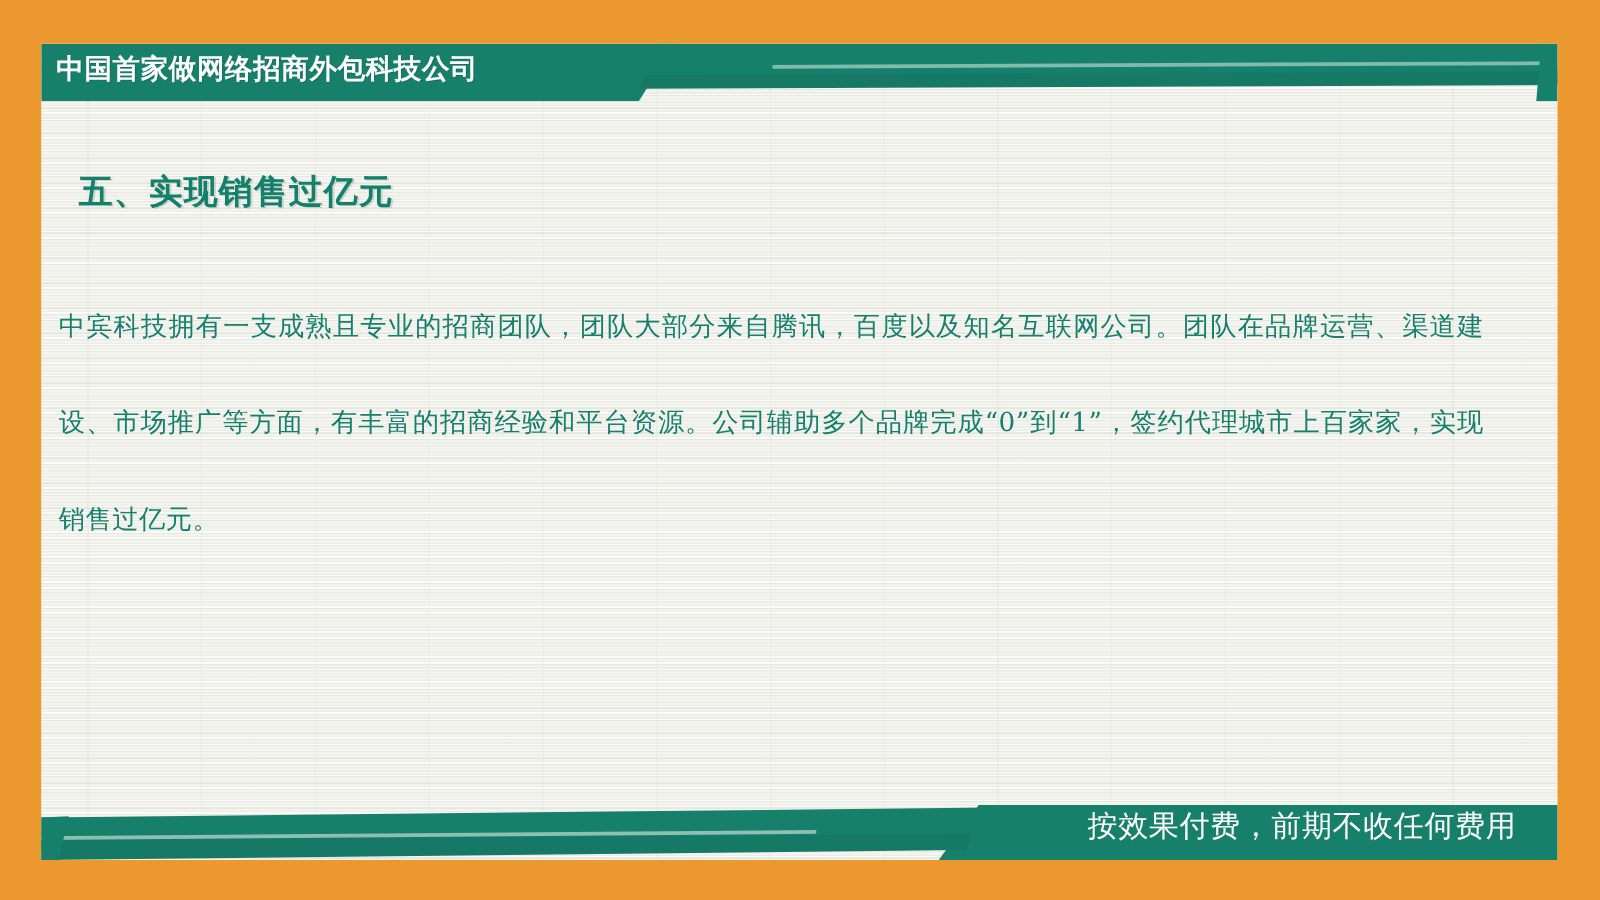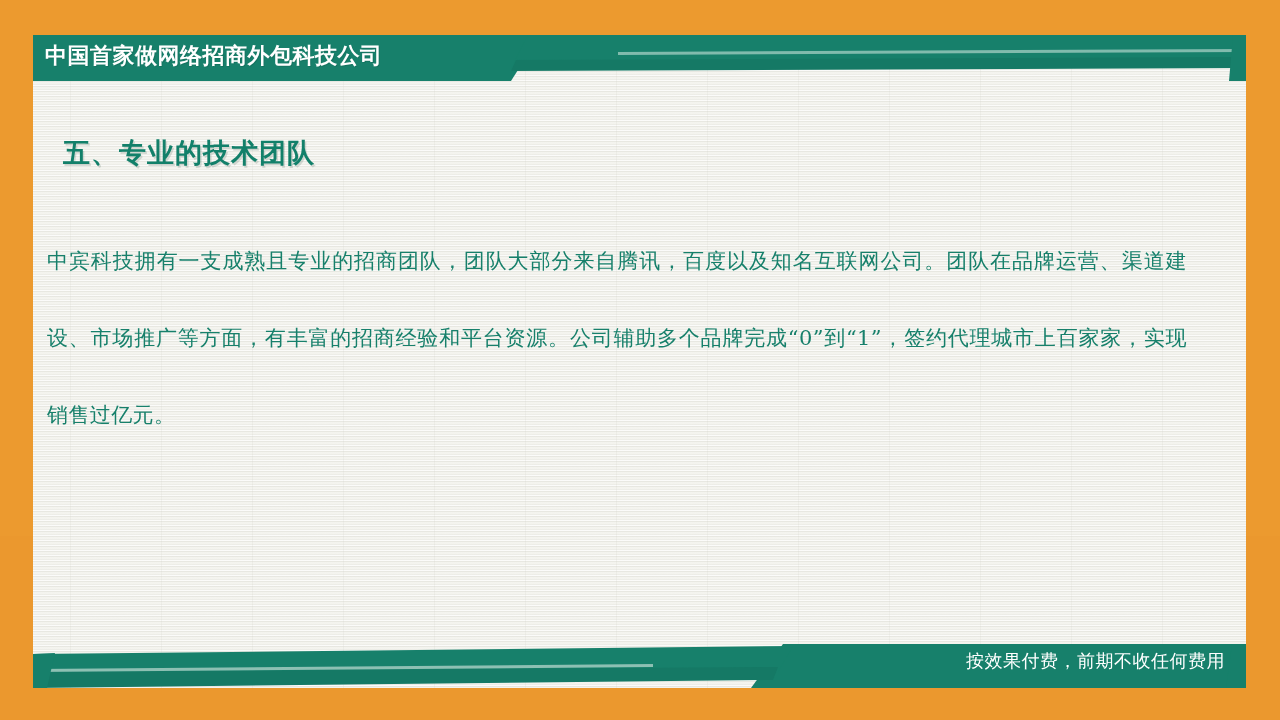--- a/index.html
+++ b/index.html
@@ -144,26 +144,26 @@
     top: 636px;
     width: 1213px;
     height: 52px;
     z-index: 6;
     pointer-events: none;
   }
   #footer-band svg { display: block; }
 
   #footer-text {
     position: absolute;
-    right: 55px;
+    right: 67px;
     top: 647px;
     z-index: 8;
     color: #ffffff;
     font-family: "DejaVu Sans", "Liberation Sans", sans-serif;
-    font-size: 18px;
+    font-size: 24px;
     font-weight: normal;
     letter-spacing: 0.5px;
     line-height: 28px;
     white-space: nowrap;
   }
 </style>
 </head>
 <body>
 
 <div id="slide">
@@ -182,21 +182,21 @@
       <polygon points="585,17 1213,14 1213,17 585,20" fill="#8dc1b5" opacity="0.9"></polygon>
 
       <polygon points="1200,0 1213,0 1213,46 1196,46" fill="#17806b"></polygon>
     </svg>
   </div>
 
   <div id="header-title">中国首家做网络招商外包科技公司</div>
 
   <div id="content">
 
-    <div id="section-heading">五、专业的技术团队</div>
+    <div id="section-heading">五、实现销售过亿元</div>
 
     <div id="body-text">
       <p>中宾科技拥有一支成熟且专业的招商团队，团队大部分来自腾讯，百度以及知名互联网公司。团队在品牌运营、渠道建设、市场推广等方面，有丰富的招商经验和平台资源。公司辅助多个品牌完成“0”到“1”，签约代理城市上百家家，实现销售过亿元。</p>
     </div>
 
   </div>
 
   <div id="footer-band">
     <svg width="1213" height="52" viewBox="0 0 1213 52" xmlns="http://www.w3.org/2000/svg">
 

